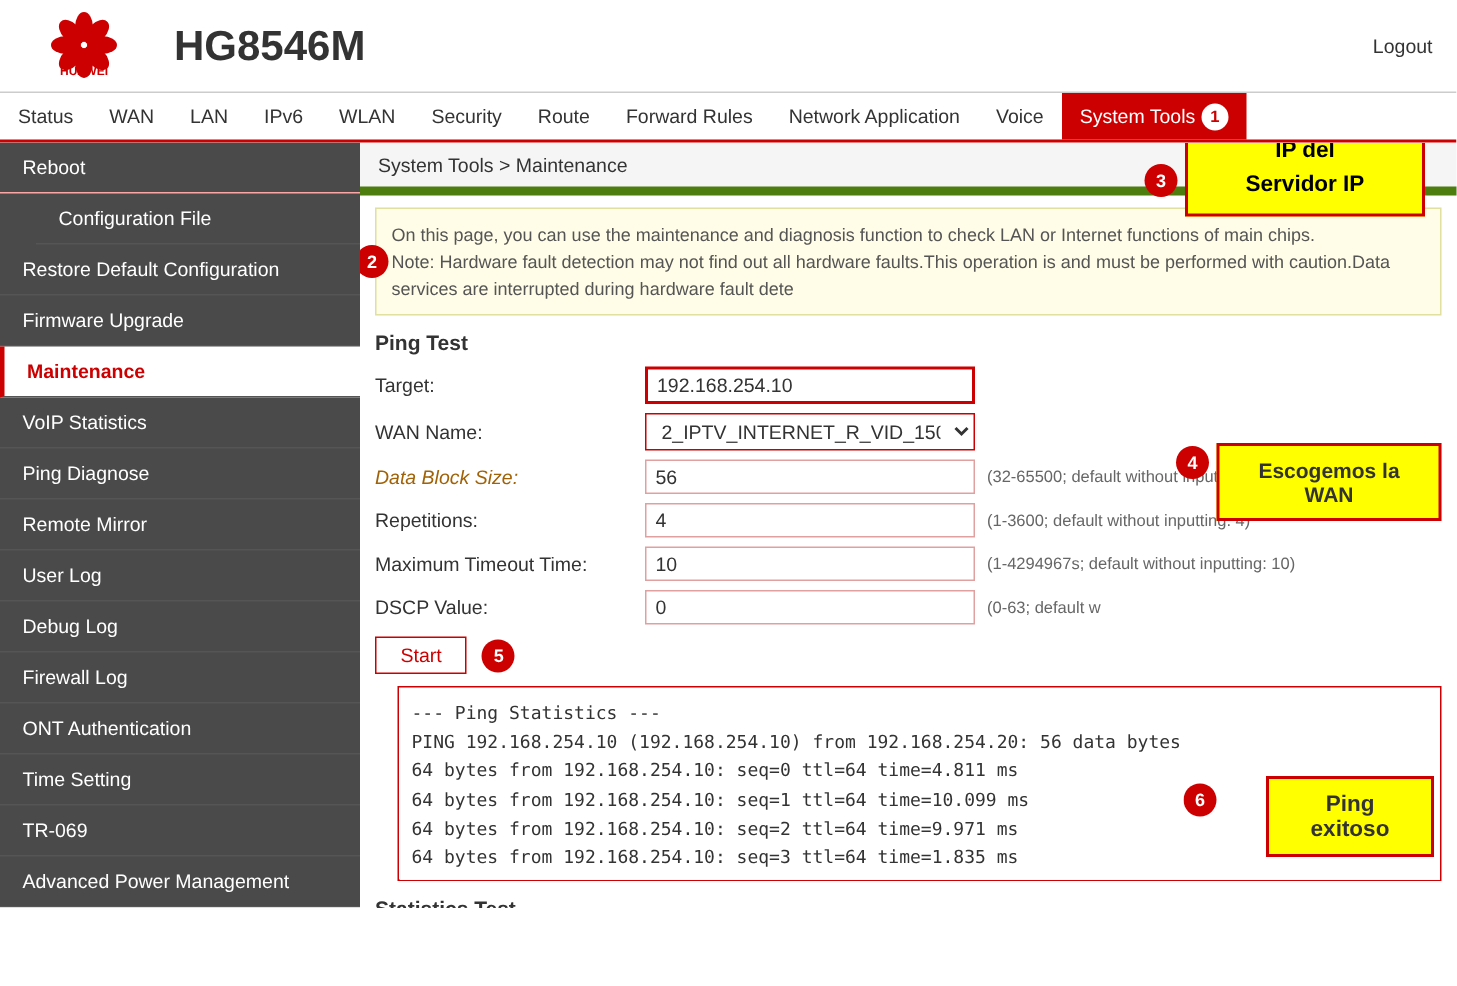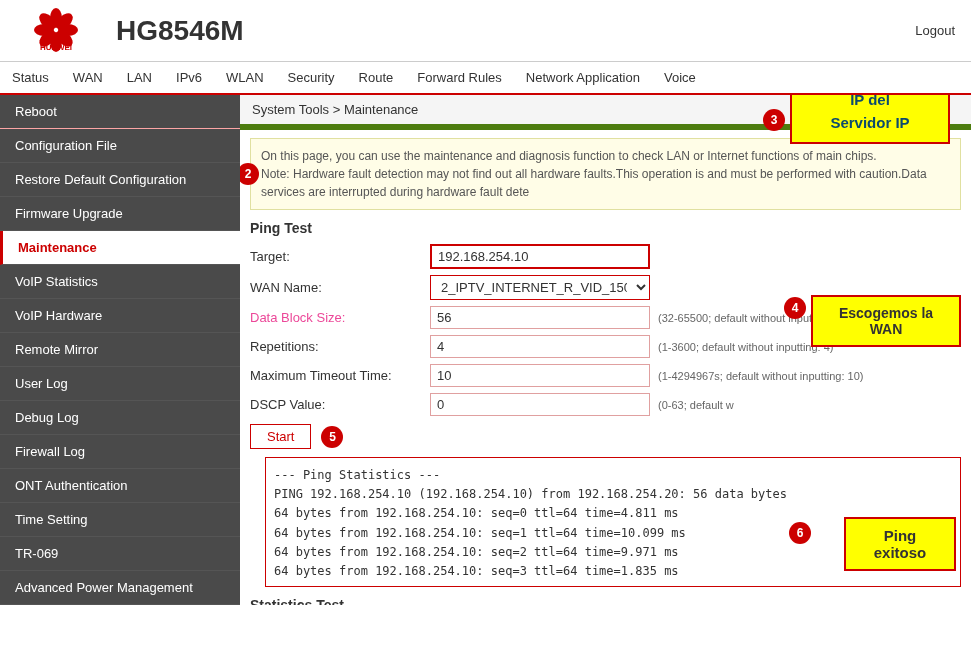--- a/index.html
+++ b/index.html
@@ -31,32 +31,36 @@
   <div style="padding:8px 12px; cursor:pointer; color:#333; font-size:13px; white-space:nowrap;">Status</div>
   <div style="padding:8px 12px; cursor:pointer; color:#333; font-size:13px; white-space:nowrap;">WAN</div>
   <div style="padding:8px 12px; cursor:pointer; color:#333; font-size:13px; white-space:nowrap;">LAN</div>
   <div style="padding:8px 12px; cursor:pointer; color:#333; font-size:13px; white-space:nowrap;">IPv6</div>
   <div style="padding:8px 12px; cursor:pointer; color:#333; font-size:13px; white-space:nowrap;">WLAN</div>
   <div style="padding:8px 12px; cursor:pointer; color:#333; font-size:13px; white-space:nowrap;">Security</div>
   <div style="padding:8px 12px; cursor:pointer; color:#333; font-size:13px; white-space:nowrap;">Route</div>
   <div style="padding:8px 12px; cursor:pointer; color:#333; font-size:13px; white-space:nowrap;">Forward Rules</div>
   <div style="padding:8px 12px; cursor:pointer; color:#333; font-size:13px; white-space:nowrap;">Network Application</div>
   <div style="padding:8px 12px; cursor:pointer; color:#333; font-size:13px; white-space:nowrap;">Voice</div>
+  <div style="padding:6px 12px; cursor:pointer; background:#cc0000; color:#fff; font-size:13px; white-space:nowrap; display:flex; align-items:center; gap:4px;">
+    <span>System Tools</span>
+    <span style="background:#fff; color:#cc0000; border-radius:50%; width:18px; height:18px; display:inline-flex; align-items:center; justify-content:center; font-size:11px; font-weight:bold;">1</span>
+  </div>
 </div>
 
 <div style="display:flex; height:510px; overflow:hidden;">
 
   <div style="width:240px; background:#4a4a4a; flex-shrink:0; overflow-y:auto;">
     <div style="display:block; padding:9px 15px; color:#fff; font-size:13px; cursor:pointer; border-bottom:1px solid #fca5a5;">Reboot</div>
-    <div style="display:block; padding:9px 15px; color:#fff; font-size:13px; cursor:pointer; border-bottom:1px solid #555;">Configuration File</div>
+    <div style="display:block; padding:9px 15px; color:#fff; font-size:13px; cursor:pointer; border-bottom:1px solid #555;margin-left:24px;">Configuration File</div>
     <div style="display:block; padding:9px 15px; color:#fff; font-size:13px; cursor:pointer; border-bottom:1px solid #555;">Restore Default Configuration</div>
     <div style="display:block; padding:9px 15px; color:#fff; font-size:13px; cursor:pointer; border-bottom:1px solid #555;">Firmware Upgrade</div>
     <div style="display:block; padding:9px 15px; color:#cc0000; font-size:13px; cursor:pointer; border-bottom:1px solid #555; background:#fff; font-weight:bold; border-left:3px solid #cc0000;">Maintenance</div>
     <div style="display:block; padding:9px 15px; color:#fff; font-size:13px; cursor:pointer; border-bottom:1px solid #555;">VoIP Statistics</div>
-    <div style="display:block; padding:9px 15px; color:#fff; font-size:13px; cursor:pointer; border-bottom:1px solid #555;">VoIP Hardware</div>
+    <div style="display:block; padding:9px 15px; color:#fff; font-size:13px; cursor:pointer; border-bottom:1px solid #555;">Ping Diagnose</div>
     <div style="display:block; padding:9px 15px; color:#fff; font-size:13px; cursor:pointer; border-bottom:1px solid #555;">Remote Mirror</div>
     <div style="display:block; padding:9px 15px; color:#fff; font-size:13px; cursor:pointer; border-bottom:1px solid #555;">User Log</div>
     <div style="display:block; padding:9px 15px; color:#fff; font-size:13px; cursor:pointer; border-bottom:1px solid #555;">Debug Log</div>
     <div style="display:block; padding:9px 15px; color:#fff; font-size:13px; cursor:pointer; border-bottom:1px solid #555;">Firewall Log</div>
     <div style="display:block; padding:9px 15px; color:#fff; font-size:13px; cursor:pointer; border-bottom:1px solid #555;">ONT Authentication</div>
     <div style="display:block; padding:9px 15px; color:#fff; font-size:13px; cursor:pointer; border-bottom:1px solid #555;">Time Setting</div>
     <div style="display:block; padding:9px 15px; color:#fff; font-size:13px; cursor:pointer; border-bottom:1px solid #555;">TR-069</div>
     <div style="display:block; padding:9px 15px; color:#fff; font-size:13px; cursor:pointer; border-bottom:1px solid #555;">Advanced Power Management</div>
 
   </div>
@@ -66,21 +70,21 @@
     <div style="padding:7px 12px; font-size:13px; color:#333; background:#f5f5f5; border-bottom:6px solid #4d7c0f;">System Tools &gt; Maintenance</div>
 
     <div style="background:#fffde7; border:1px solid #e0e0a0; margin:8px 10px; padding:8px 10px; font-size:12px; color:#555; line-height:1.5; position:relative;">
       <span>On this page, you can use the maintenance and diagnosis function to check LAN or Internet functions of main chips.</span><br>
       <span>Note: Hardware fault detection may not find out all hardware faults.This operation is and must be performed with caution.Data services are interrupted during hardware fault dete</span>
 
       
       <div style="position:absolute; left:-14px; top:50%; transform:translateY(-50%); width:22px; height:22px; border-radius:50%; background:#cc0000; color:#fff; font-size:12px; font-weight:bold; display:flex; align-items:center; justify-content:center;">2</div>
 
       
-      <div style="position:absolute; right:10px; top:-60px; background:#ffff00; border:2px solid #cc0000; padding:8px 12px; font-size:15px; font-weight:bold; color:#0c4a6e; text-align:center; z-index:10; width:160px;">
+      <div style="position:absolute; right:10px; top:-60px; background:#ffff00; border:2px solid #cc0000; padding:8px 12px; font-size:15px; font-weight:bold; color:#000000; text-align:center; z-index:10; width:160px;">
         IP del<br>Servidor IP
       </div>
       
       <div style="position:absolute; right:175px; top:-30px; width:22px; height:22px; border-radius:50%; background:#cc0000; color:#fff; font-size:12px; font-weight:bold; display:flex; align-items:center; justify-content:center;">3</div>
     </div>
 
     <div style="margin:10px; position:relative;">
       <div style="font-size:14px; font-weight:bold; color:#333; margin-bottom:8px;">Ping Test</div>
 
       <div style="display:flex; align-items:center; margin-bottom:6px;">
@@ -95,21 +99,21 @@
         </select>
 
         <div style="position:absolute; right:0px; top:20px; background:#ffff00; border:2px solid #cc0000; padding:8px 12px; font-size:14px; font-weight:bold; color:#333; text-align:center; z-index:10; width:150px;">
           Escogemos la<br>WAN
         </div>
 
         <div style="position:absolute; right:155px; top:22px; width:22px; height:22px; border-radius:50%; background:#cc0000; color:#fff; font-size:12px; font-weight:bold; display:flex; align-items:center; justify-content:center;">4</div>
       </div>
 
       <div style="display:flex; align-items:center; margin-bottom:6px;">
-        <div style="width:180px; font-size:13px; color:#ec4899;">Data Block Size:</div>
+        <div style="width:180px; font-size:13px; color:#a16207;font-style:italic;">Data Block Size:</div>
         <input type="text" value="56" style="border: 1px solid rgb(224, 160, 160); padding: 3px 6px; font-size: 13px; width: 220px; color: rgb(51, 51, 51);">
         <span style="font-size:11px; color:#666; margin-left:8px;">(32-65500; default without inputting: 56)</span>
       </div>
 
       <div style="display:flex; align-items:center; margin-bottom:6px;">
         <div style="width:180px; font-size:13px; color:#333;">Repetitions:</div>
         <input type="text" value="4" style="border: 1px solid rgb(224, 160, 160); padding: 3px 6px; font-size: 13px; width: 220px; color: rgb(51, 51, 51);">
         <span style="font-size:11px; color:#666; margin-left:8px;">(1-3600; default without inputting: 4)</span>
       </div>
 

